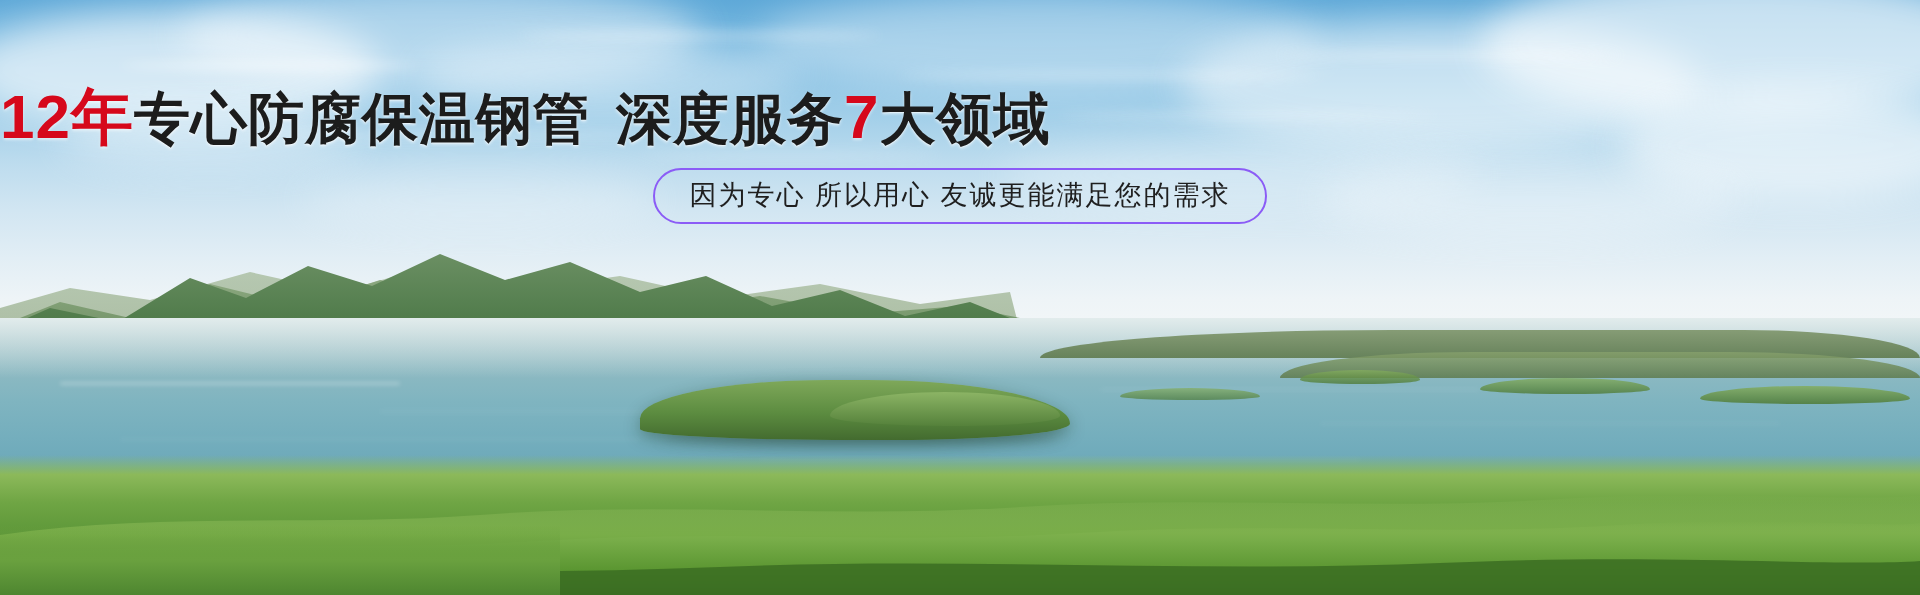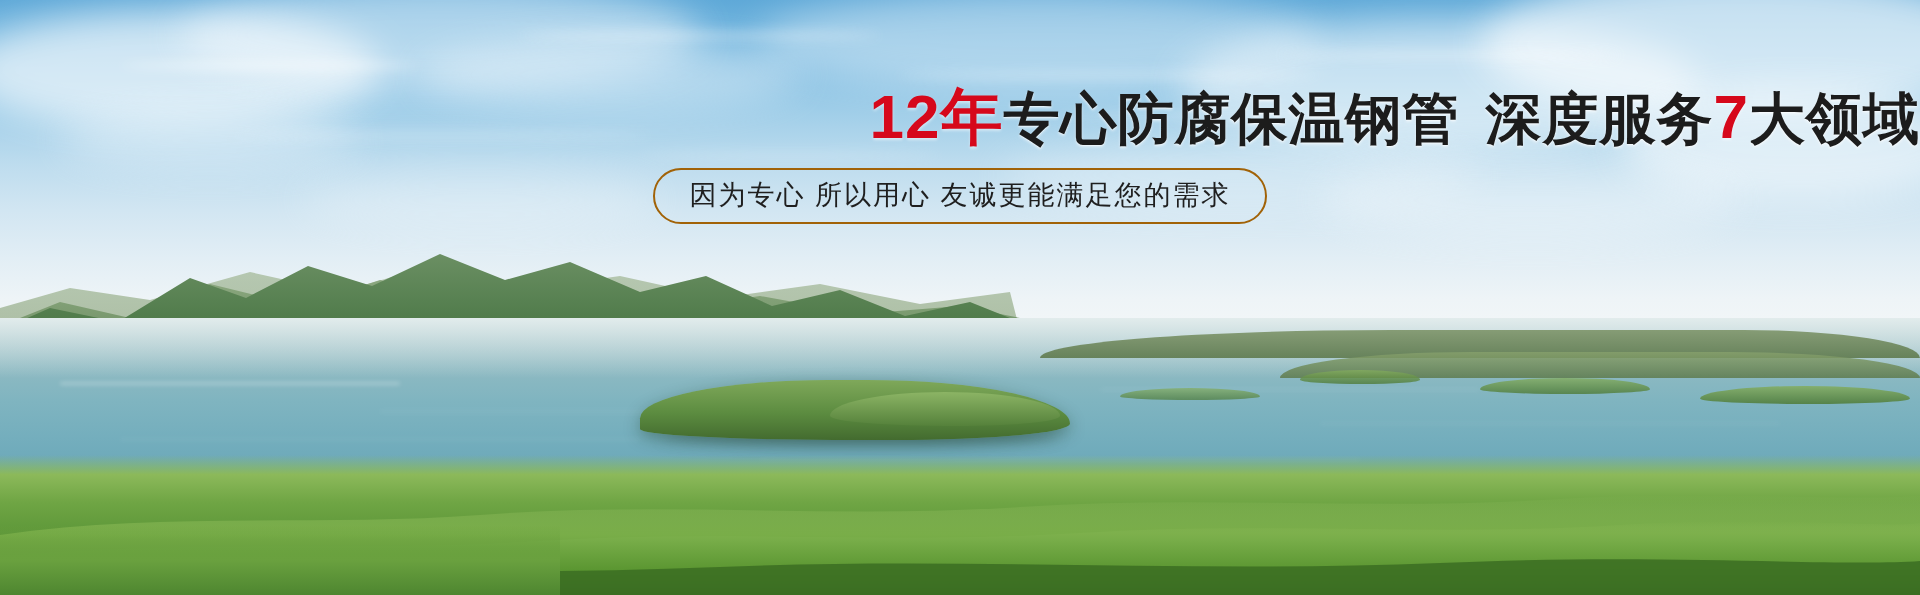--- a/index.html
+++ b/index.html
@@ -143,21 +143,21 @@
   }
   .grass-svg { position:absolute; left:0; bottom:0; width:1920px; height:180px; display:block; }
   .grass-left {
     position:absolute; left:0; bottom:0; width:560px; height:70px;
     background:linear-gradient(180deg, rgba(110,160,70,0), #6aa13f 50%, #4e8630 100%);
   }
 
   
   .headline {
     position:absolute; left:0; top:86px; width:1920px;
-    text-align:right;
+    text-align:left;
     white-space:nowrap;
     font-family:"Liberation Sans", "DejaVu Sans", sans-serif;
     font-weight:bold;
     font-size:56px;
     line-height:62px;
     letter-spacing:1px;
     color:#1c1c1c;
     text-shadow:0 2px 3px rgba(255,255,255,.55), 0 1px 0 rgba(255,255,255,.4);
   }
   .headline .hl-red {
@@ -165,21 +165,21 @@
     font-size:62px;
     text-shadow:0 2px 3px rgba(255,255,255,.5);
   }
   .headline .hl-gap { display:inline-block; width:26px; }
 
   .subtitle-wrap {
     position:absolute; left:0; top:168px; width:1920px;
     display:flex; justify-content:center;
   }
   .subtitle {
-    border:2px solid #a16207;
+    border:2px solid #8b5cf6;
     border-radius:30px;
     padding:9px 34px 11px;
     font-size:27px;
     line-height:32px;
     letter-spacing:2px;
     color:#1f1f1f;
     white-space:nowrap;
     background:transparent;
     font-family:"Liberation Sans", "DejaVu Sans", sans-serif;
   }

